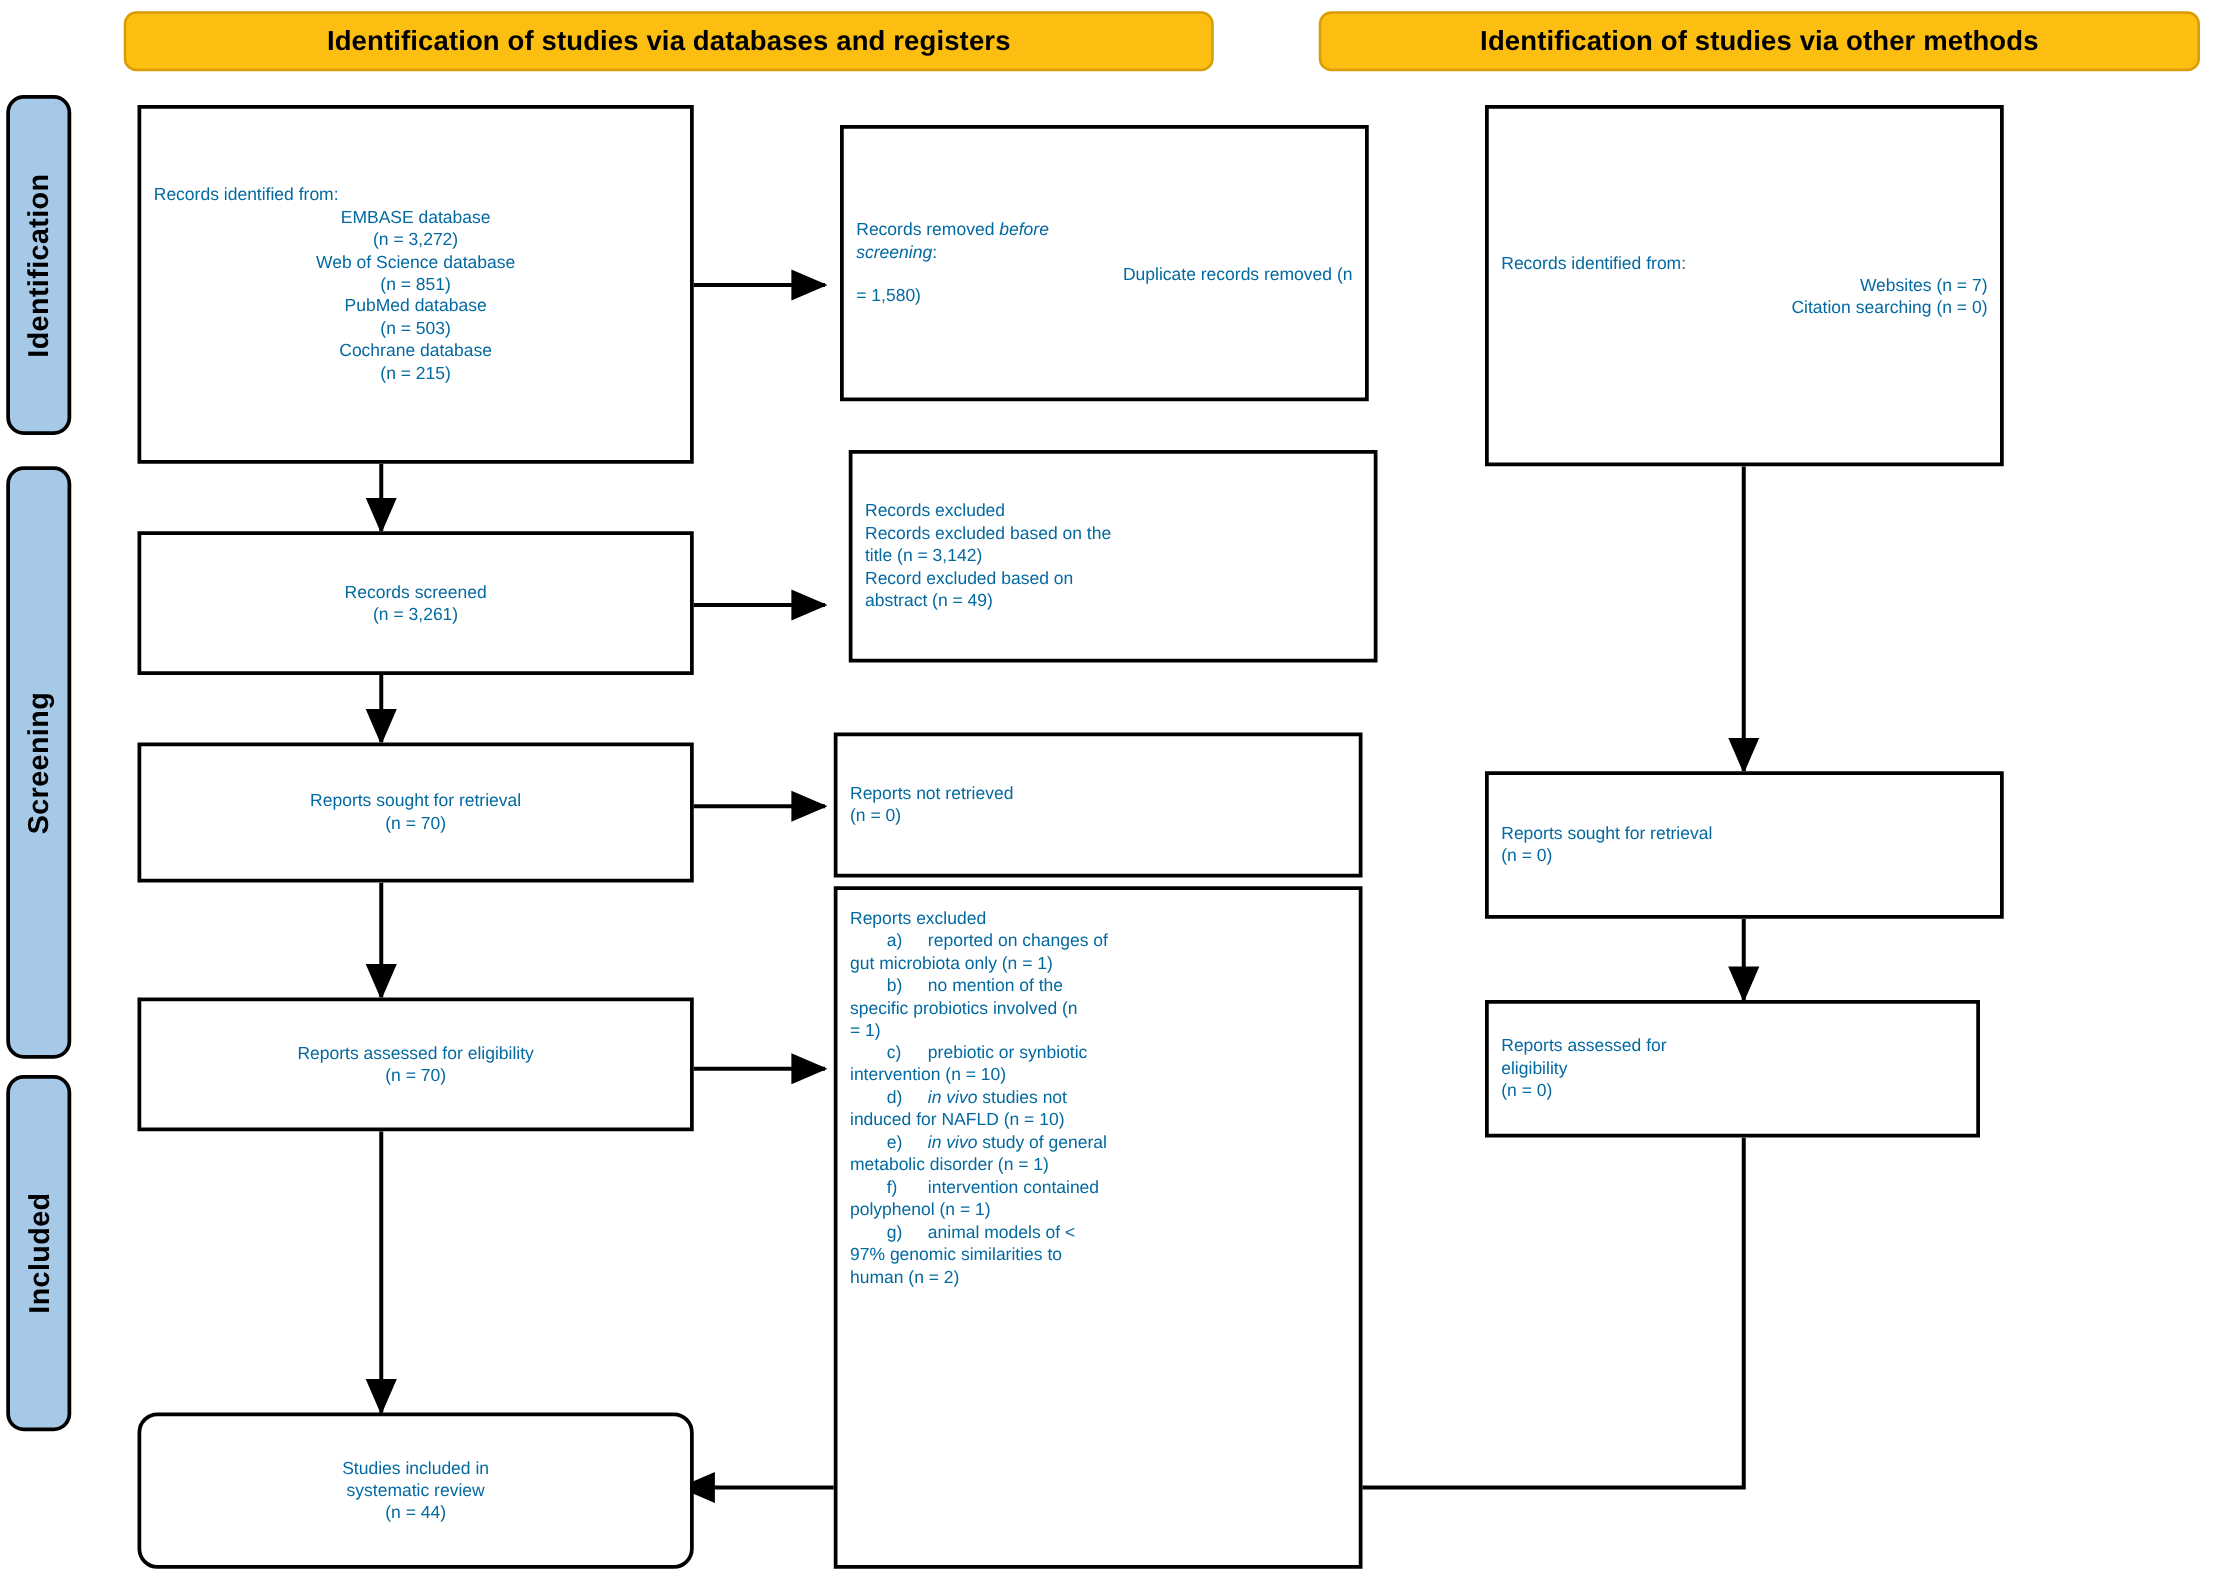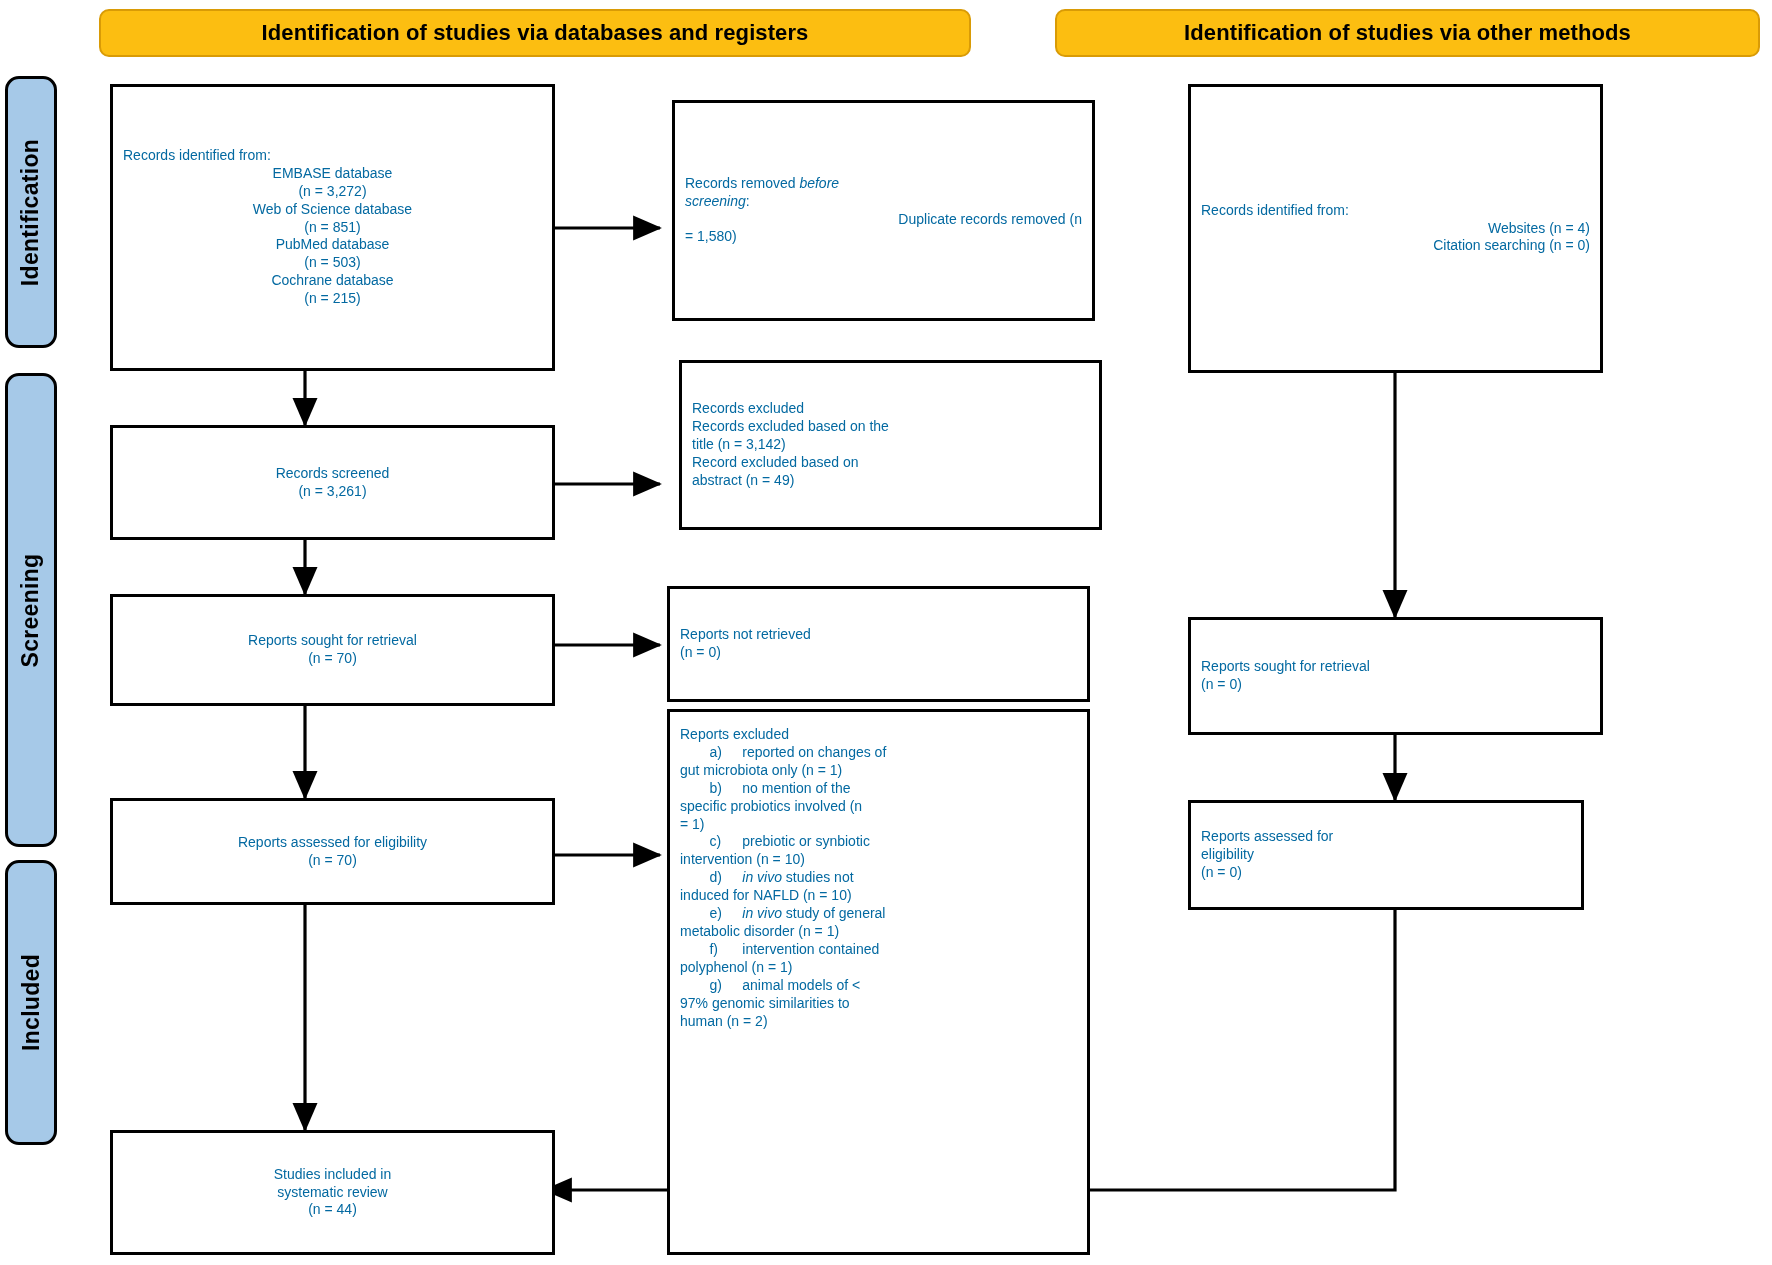--- a/index.html
+++ b/index.html
@@ -227,32 +227,32 @@
       </div>
 
       <div>
         <div><span class="letter">g)</span><span>animal models of &lt;</span></div>
         <div>97% genomic similarities to</div>
         <div>human (n = 2)</div>
       </div>
     </div>
   </div>
 
-  <div class="box center" style="left:110px;top:1130px;width:445px;height:125px;">
+  <div class="box center" style="left:110px;top:1130px;width:445px;height:125px;border-radius:16px;">
     <div class="pad">
       <div>Studies included in</div>
       <div>systematic review</div>
       <div>(n = 44)</div>
     </div>
   </div>
 
   <div class="box left" style="left:1188px;top:84px;width:415px;height:289px;">
     <div class="pad">
       <div>Records identified from:</div>
-      <div class="ind1" style="padding-left:1.2em;">Websites (n = 4)</div>
+      <div class="ind1" style="padding-left:1.2em;">Websites (n = 7)</div>
       <div class="ind1" style="padding-left:1.2em;">Citation searching (n = 0)</div>
     </div>
   </div>
 
   <div class="box left" style="left:1188px;top:617px;width:415px;height:118px;">
     <div class="pad">
       <div>Reports sought for retrieval</div>
       <div>(n = 0)</div>
     </div>
   </div>

